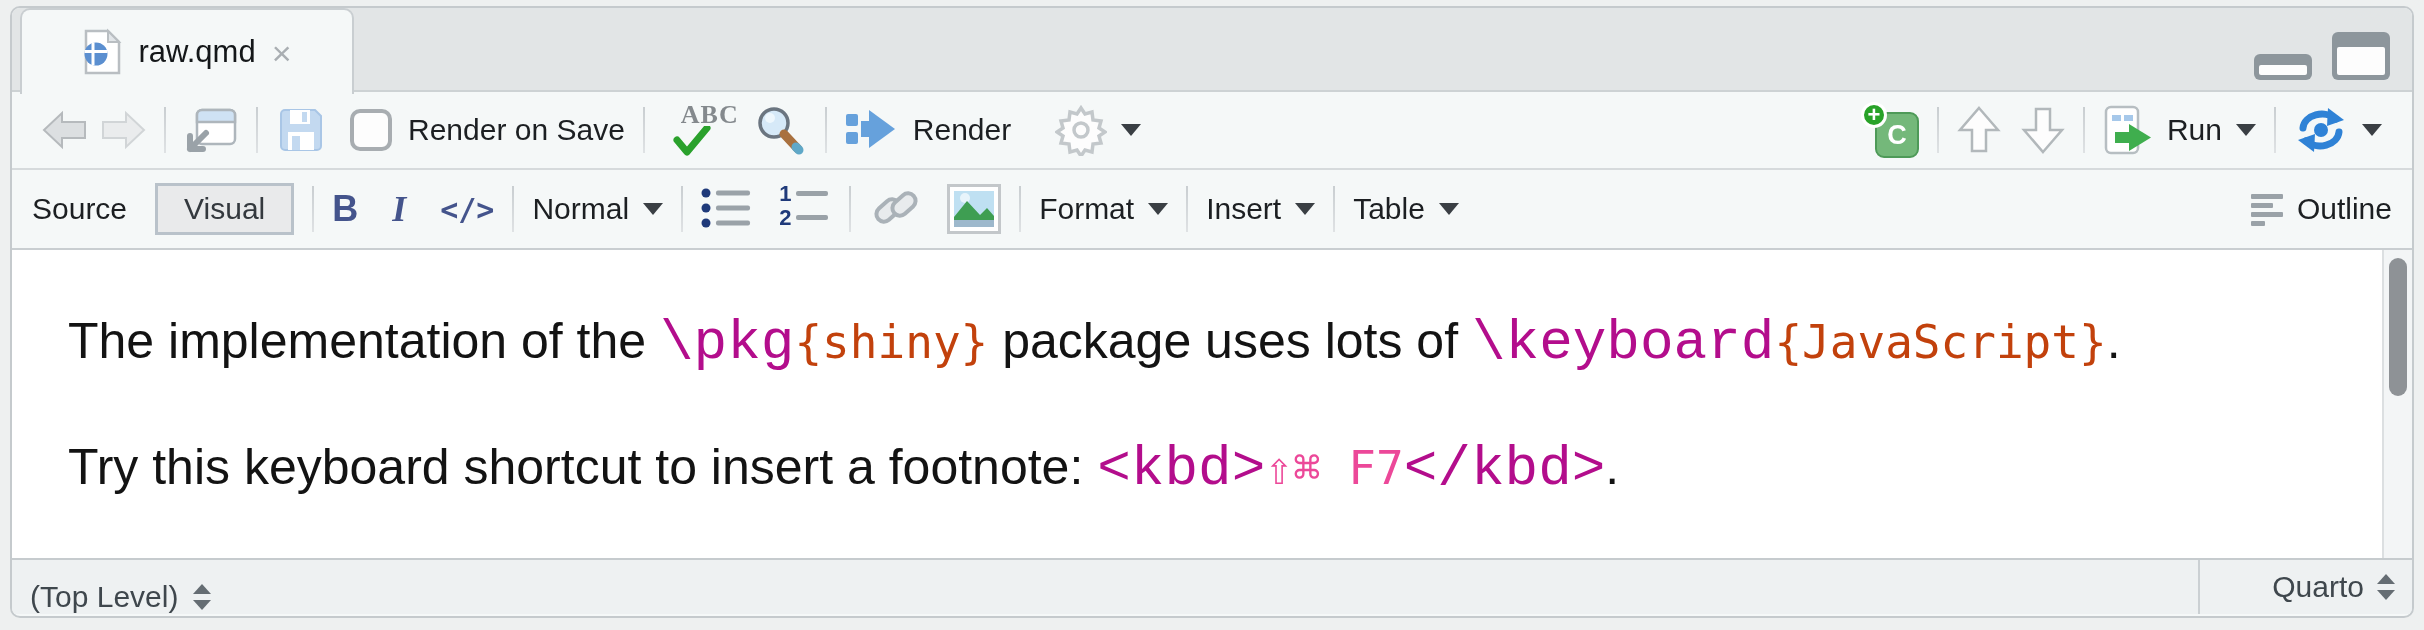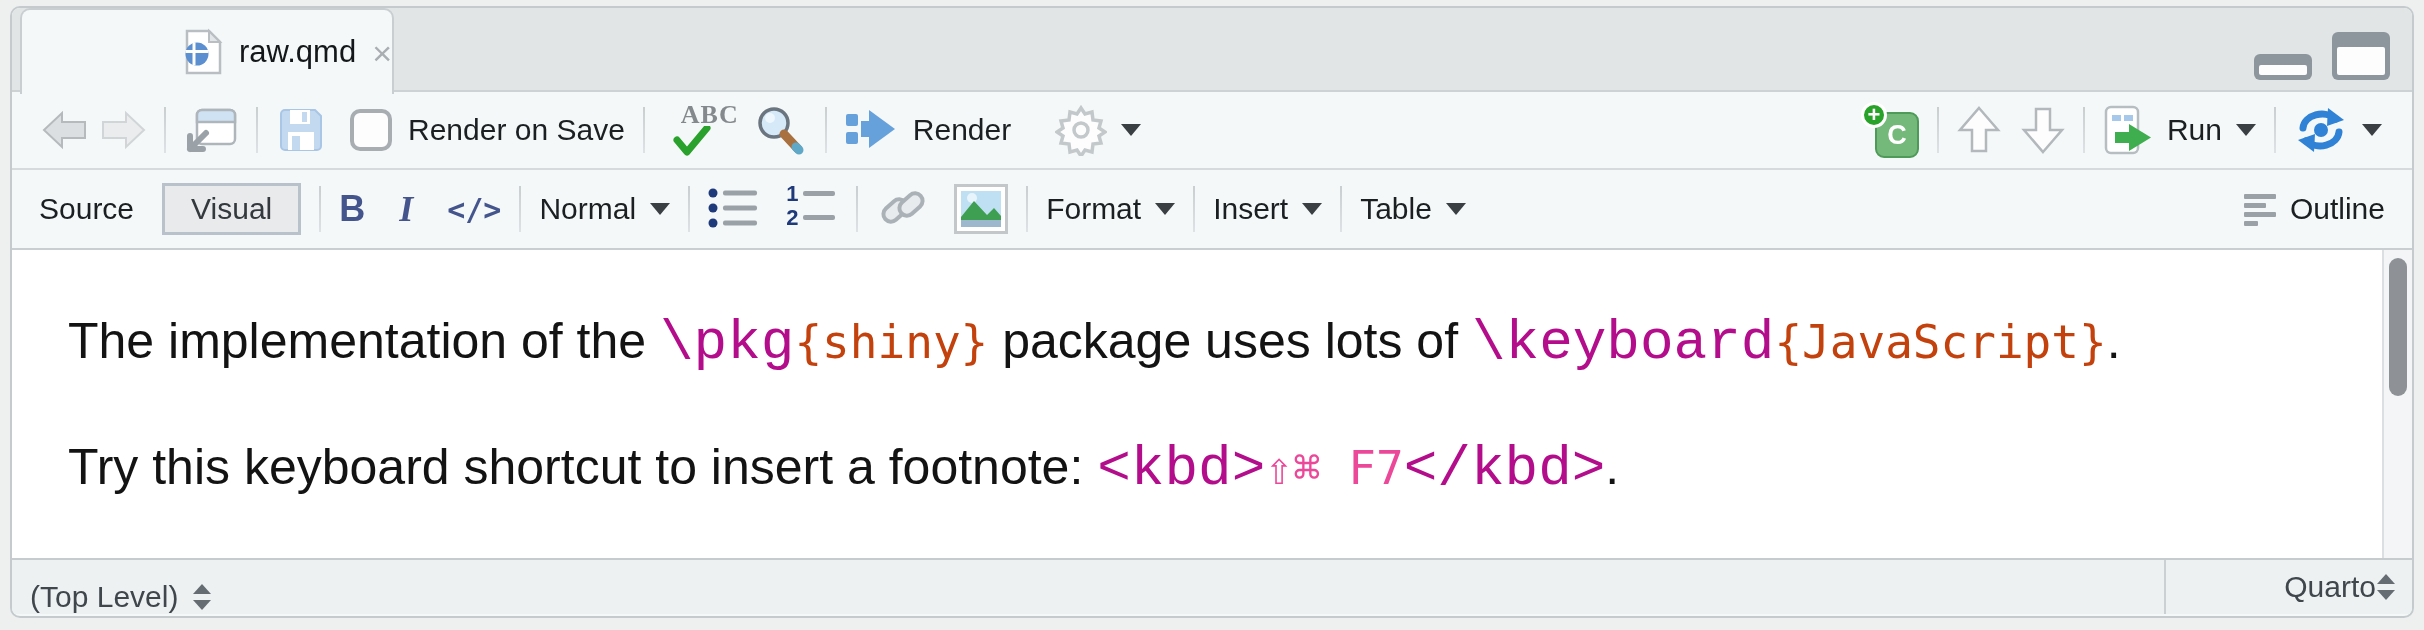--- a/index.html
+++ b/index.html
@@ -4,37 +4,37 @@
 <style>
   html,body{margin:0;padding:0;background:#eef0f0;}
   *{box-sizing:border-box;}
   .stage{position:relative;width:2424px;height:630px;background:#eef0f0;
          font-family:"Liberation Sans",sans-serif;overflow:hidden;}
   .panel{position:absolute;left:10px;top:6px;width:2404px;height:612px;
          background:#f5f8f8;border:2px solid #c5cacd;border-radius:10px;overflow:hidden;}
 
   
   .tabstrip{position:relative;height:84px;background:#e2e5e6;border-bottom:2px solid #cdd2d4;}
-  .tab{position:absolute;left:8px;top:0;height:86px;width:374px;background:#f5f8f8;
+  .tab{position:absolute;left:8px;top:0;height:86px;width:334px;background:#f5f8f8;
        border:2px solid #c9ced1;border-bottom:none;border-radius:10px 10px 0 0;
-       display:flex;align-items:center;justify-content:flex-end;gap:16px;z-index:2;}
+       display:flex;align-items:center;justify-content:center;gap:16px;z-index:2;}
   .tab-label{font-size:31px;color:#141719;}
   .tab-close{font-size:34px;color:#a9aeb2;line-height:1;margin-top:2px;}
   .winbtns{position:absolute;right:22px;bottom:10px;display:flex;align-items:flex-end;gap:20px;}
   .winbtn{background:#8d969c;border-radius:6px;position:relative;}
   .winbtn .pane{position:absolute;left:5px;right:5px;bottom:5px;background:#fdfdfd;border-radius:2px;}
   .winbtn.min{width:58px;height:26px;}
   .winbtn.min .pane{height:10px;}
   .winbtn.max{width:58px;height:48px;}
   .winbtn.max .pane{height:28px;}
 
   
   .toolbar{display:flex;align-items:center;font-size:30px;color:#1c1f22;}
   .tb1{height:76px;padding:11px 30px;}
-  .tb2{height:80px;padding:0 27px;border-top:2px solid #d6dadc;}
+  .tb2{height:80px;padding:0 20px;border-top:2px solid #d6dadc;}
   .sep{width:2px;height:46px;background:linear-gradient(#c9ced1,#dfe2e4);margin:0 18px;flex:none;}
   .spacer{flex:1;}
   .caret{width:0;height:0;border-left:10px solid transparent;border-right:10px solid transparent;
          border-top:12px solid #3a3f44;margin-left:14px;flex:none;}
   .icon{flex:none;display:flex;align-items:center;justify-content:center;}
 
   .checkbox{width:42px;height:42px;border:4px solid #a8adb1;border-radius:10px;background:#fdfdfd;
             margin-right:16px;flex:none;}
   .abc-icon{position:relative;width:70px;height:60px;margin-right:20px;}
   .abc-text{position:absolute;top:0;left:18px;font-family:"Liberation Serif",serif;
@@ -58,22 +58,22 @@
   .seg-mono{font-family:"DejaVu Sans Mono","DejaVu Sans",monospace;font-size:46px;color:#ec4899;}
   .scrollgutter{position:absolute;top:0;right:0;bottom:0;width:30px;background:#f3f5f6;
                 border-left:2px solid #dcdfe1;}
   .scrollthumb{position:absolute;top:8px;left:5px;width:18px;height:138px;border-radius:9px;
                background:#8e9296;}
 
   
   .statusbar{height:56px;background:#eef1f2;border-top:2px solid #c6cbce;display:flex;
              align-items:flex-end;font-size:30px;color:#3f474d;}
   .status-left{display:flex;align-items:center;gap:14px;padding-left:18px;}
-  .status-right{width:248px;height:100%;border-left:2px solid #cbd0d3;display:flex;
-                align-items:center;justify-content:flex-end;padding-right:16px;}
+  .status-right{width:214px;height:100%;border-left:2px solid #cbd0d3;display:flex;
+                align-items:center;justify-content:flex-end;gap:12px;padding-right:16px;}
 </style>
 </head>
 <body>
 
 <div class="stage">
   <div class="panel">
 
     <div class="tabstrip">
       <div class="tab">
         <span class="icon">

